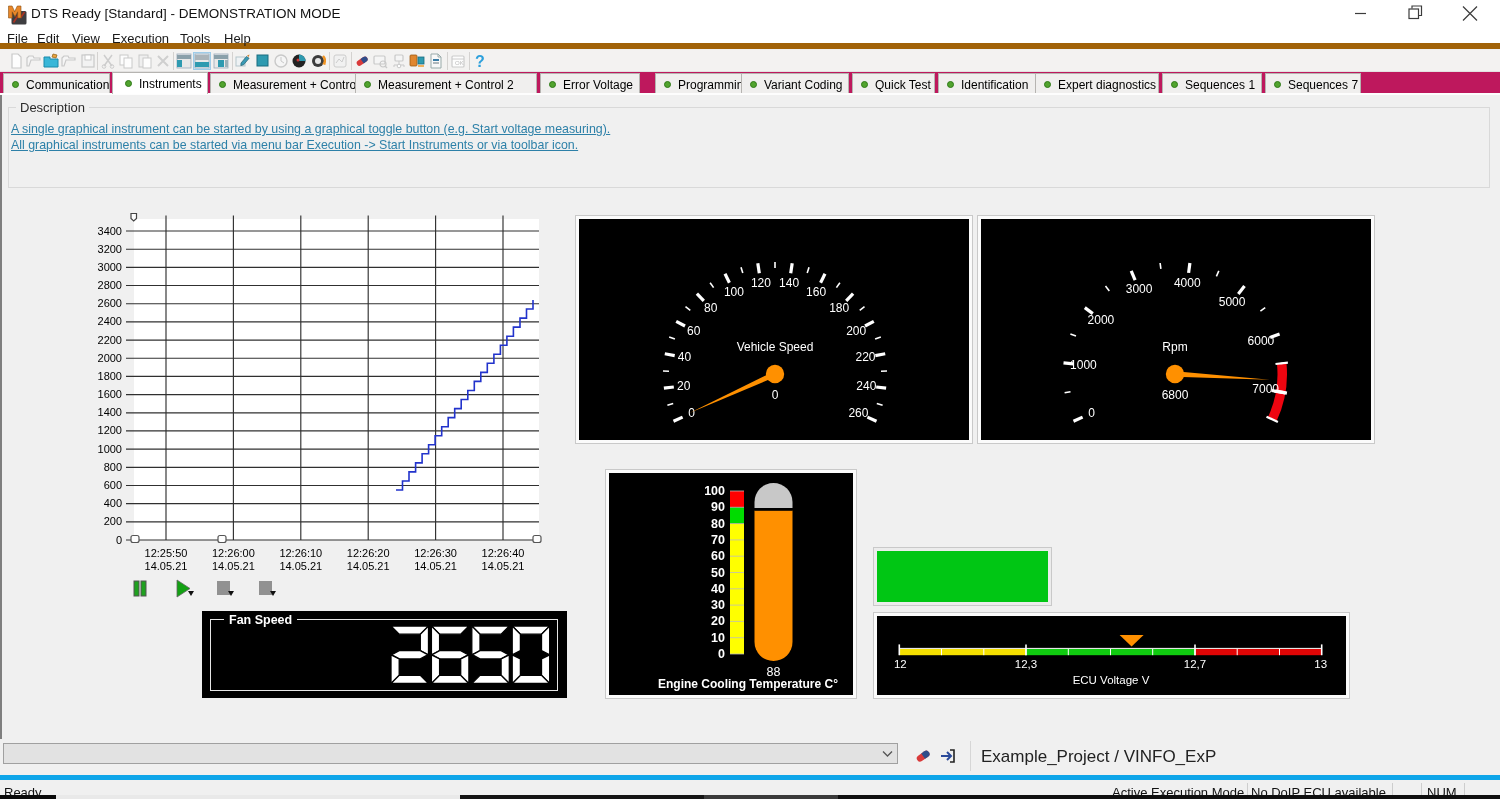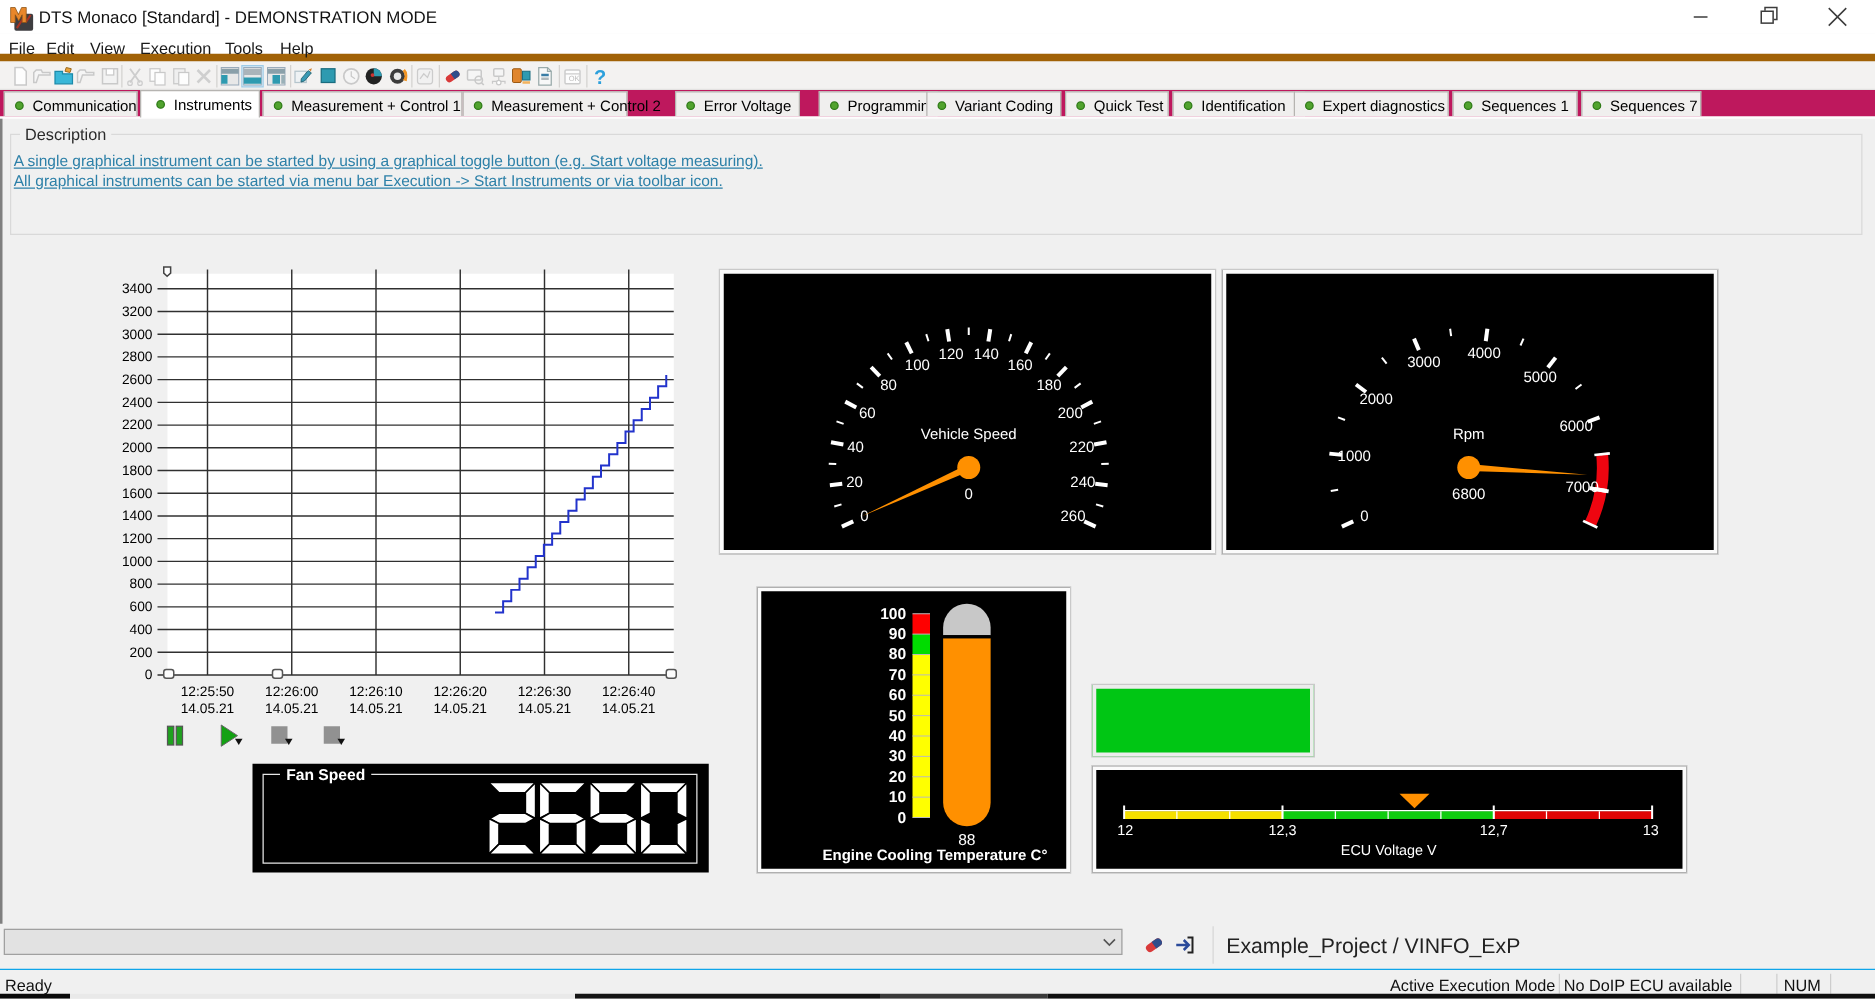--- a/index.html
+++ b/index.html
@@ -20,33 +20,33 @@
 .tab.active .tabtxt { left:26px; }
 .dot { position:absolute; left:8px; top:7px; width:7px; height:7px; border-radius:50%; background:#51a32e; border:1px solid #2e7a17; }
 .tabtxt { position:absolute; left:22px; top:4px; font-size:12px; color:#000; white-space:nowrap; }
 #tabline { left:0; top:93px; width:1500px; height:2px; background:#fdfdfd; }
 #leftedge { left:0; top:95px; width:2px; height:644px; background:#7f7f7f; }
 #descbox { left:8px; top:107px; width:1482px; height:81px; border:1px solid #d9d9d9; }
 #desclabel { left:16px; top:100px; font-size:13px; color:#2b2b2b; background:#f0f0f0; padding:0 4px; }
 .lnk { position:absolute; left:11px; font-size:12.4px; color:#2d80a8; text-decoration:underline; white-space:nowrap; }
 .blackbox { position:absolute; background:#000; border:3px solid #fbfbfb; box-shadow:0 0 0 1px #c9c9c9; }
 #combo { left:3px; top:743px; width:895px; height:21px; background:#e2e2e2; border:1px solid #a0a0a0; }
-#statusbar { left:0; top:775px; width:1500px; height:20px; background:#f0f0f0; border-top:1px solid #0ea5e9; }
+#statusbar { left:0; top:775px; width:1500px; height:20px; background:#f0f0f0; border-top:5px solid #0ea5e9; }
 .stxt { position:absolute; top:5px; font-size:13px; color:#111; white-space:nowrap; }
 .svline { position:absolute; top:3px; width:1px; height:16px; background:#cdcdcd; }
 text { font-family:"Liberation Sans", sans-serif; }
 </style></head>
 <body>
 <div class="abs" id="titlebar">
   <svg class="abs" style="left:7px;top:2px;" width="22" height="24" viewBox="0 0 22 24">
       <rect x="4.5" y="9" width="15" height="13.5" rx="1.5" fill="#3e3d40"></rect>
       <path d="M6.5 20.5l5.5-8.5 2.2 3 3.3-5" stroke="#a32" stroke-width="1.7" fill="none"></path>
       <path d="M1.5 16V4h3.6l2.6 5.6L10.3 4H14v12h-3.3V9.8L8 14.8 5.2 9.8V16z" fill="#e8872a" stroke="#8a5214" stroke-width="0.6"></path>
     </svg>
-  <div class="abs" id="title">DTS Monaco [Standard] - DEMONSTRATION MODE</div>
+  <div class="abs" id="title">DTS Ready [Standard] - DEMONSTRATION MODE</div>
   <svg class="abs" style="left:1352px;top:0;" width="148" height="27" viewBox="0 0 148 27">
     <path d="M3 13.5h11" stroke="#3c3c3c" stroke-width="1.2"></path>
     <rect x="57" y="9" width="9.5" height="9.5" fill="none" stroke="#3c3c3c" stroke-width="1.2"></rect>
     <path d="M60 8.5v-2.5h9.5v9.5h-2.5" fill="none" stroke="#3c3c3c" stroke-width="1.2"></path>
     <path d="M111 6.5l14 14M125 6.5l-14 14" stroke="#3c3c3c" stroke-width="1.2"></path>
   </svg>
 </div>
 <div class="abs" id="menubar">
   <span class="menuitem" style="left:7px;">File</span>
   <span class="menuitem" style="left:37px;">Edit</span>
@@ -181,21 +181,21 @@
       <span class="tabtxt">Communication</span>
     </div>
 <div class="tab active" style="left:112px;width:96px;">
       <span class="dot"></span>
       <span class="tabtxt">Instruments</span>
     </div>
 <div class="tab" style="left:210px;width:160px;">
       <span class="dot"></span>
       <span class="tabtxt">Measurement + Control 1</span>
     </div>
-<div class="tab" style="left:370px;width:132px;">
+<div class="tab" style="left:355px;width:182px;">
       <span class="dot"></span>
       <span class="tabtxt">Measurement + Control 2</span>
     </div>
 <div class="tab" style="left:540px;width:100px;">
       <span class="dot"></span>
       <span class="tabtxt">Error Voltage</span>
     </div>
 <div class="tab" style="left:643px;width:95px;margin-left:12px;">
       <span class="dot"></span>
       <span class="tabtxt">Programming</span>

